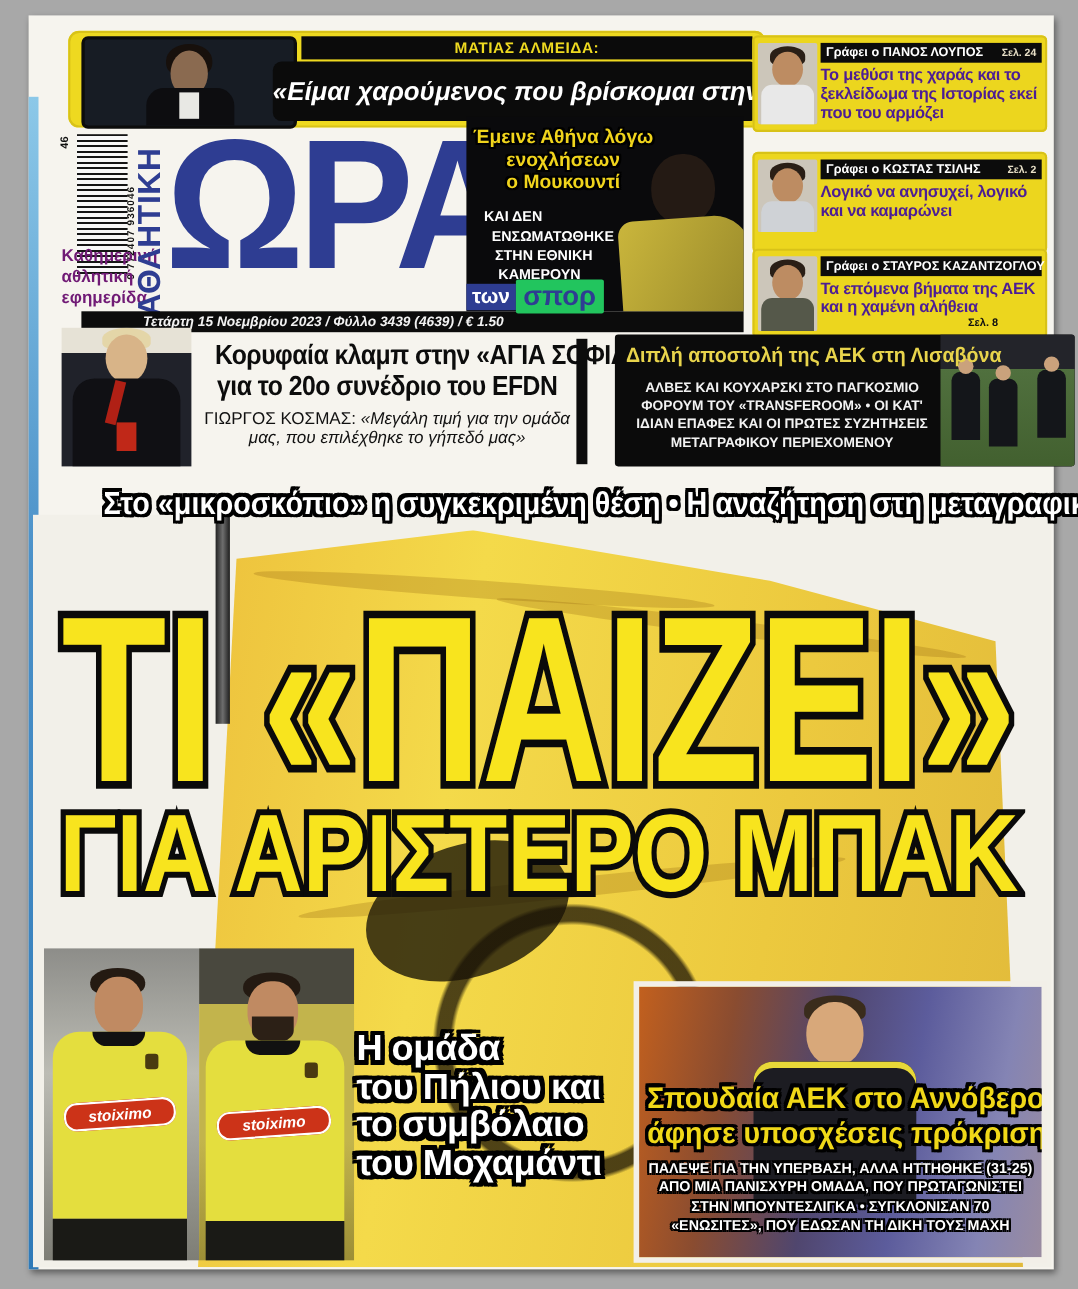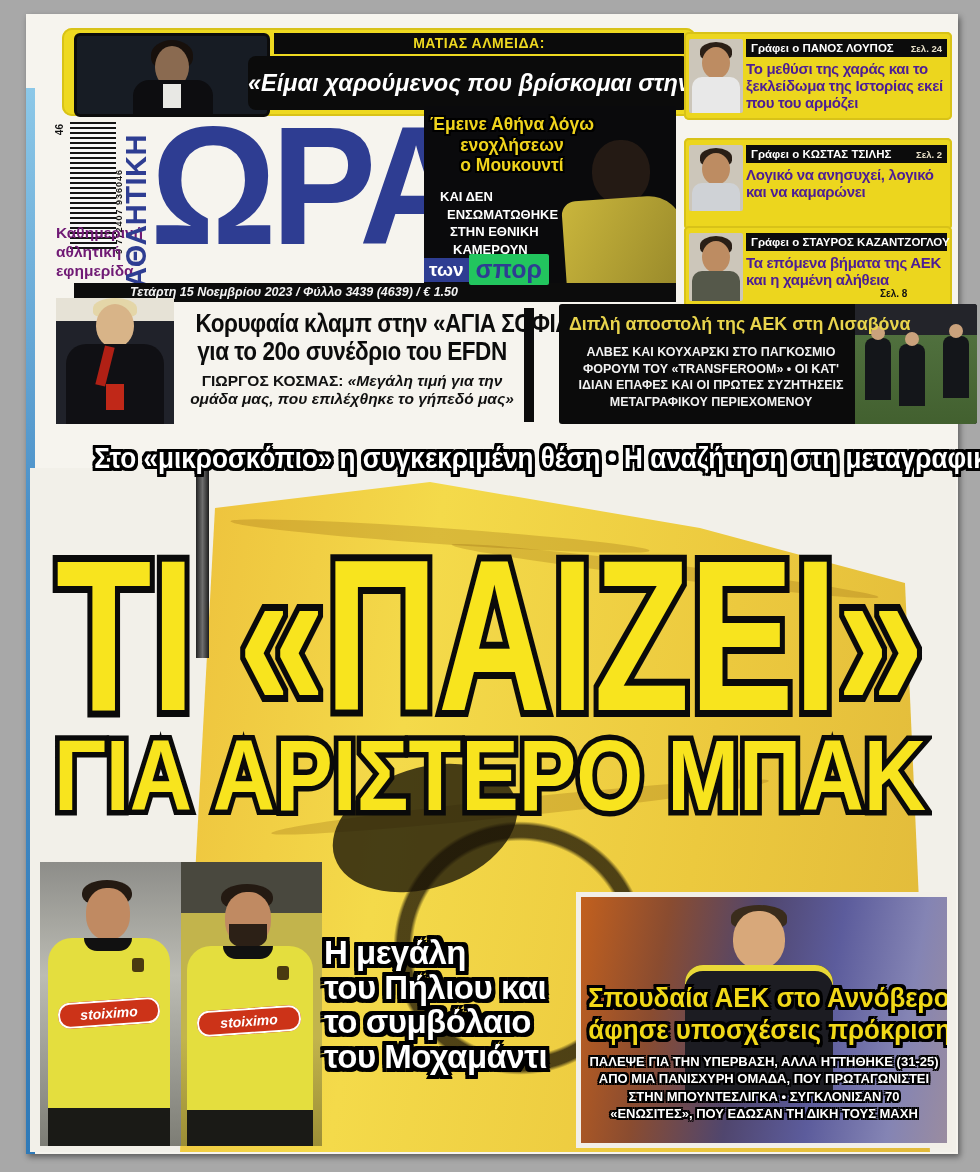--- a/index.html
+++ b/index.html
@@ -79,21 +79,21 @@
   .efdn-photo{left:56px;top:298px;width:118px;height:126px;background:linear-gradient(180deg,#e6e2d6 0 18%,#20222a 18%);overflow:hidden;}
   .ef-head{position:absolute;left:40px;top:6px;width:38px;height:44px;border-radius:50%;background:#d8b488;}
   .ef-hair{position:absolute;left:37px;top:0;width:44px;height:20px;border-radius:50% 50% 30% 30%;background:#e4d6a8;}
   .ef-body{position:absolute;left:10px;top:46px;width:98px;height:80px;border-radius:20px 20px 0 0;background:#101014;}
   .ef-badge{position:absolute;left:50px;top:86px;width:18px;height:26px;background:#c02818;}
   .ef-strap{position:absolute;left:44px;top:48px;width:10px;height:40px;background:#b02015;transform:rotate(14deg);}
   .efdn-hl{left:178px;top:310px;width:348px;text-align:center;color:#0c0c0c;font-weight:900;
            font-size:25px;line-height:1.1;letter-spacing:-.5px;}
   .efdn-hl div{transform:scaleX(.9);white-space:nowrap;}
   .efdn-quote{left:178px;top:372px;width:348px;text-align:center;color:#111;font-size:15.5px;
-              font-weight:700;line-height:1.18;}
+              font-weight:400;line-height:1.18;}
   .efdn-quote .q{font-style:italic;}
   .divider{left:524px;top:308px;width:10px;height:114px;background:#0c0c0c;}
 
   
   .lis-box{left:538px;top:304px;width:418px;height:120px;background:#0b0b0b;border-radius:3px;overflow:hidden;margin-left:21px;}
   .lis-photo{position:absolute;right:0;top:0;width:122px;height:120px;
              background:linear-gradient(180deg,#23242a 0 26%,#50703e 26%,#42602f 100%);}
   .lis-fig{position:absolute;width:26px;height:62px;border-radius:8px 8px 0 0;background:#14161a;}
   .lis-fig .fh{position:absolute;left:6px;top:-12px;width:14px;height:14px;border-radius:50%;background:#caa27c;}
   .lis-hl{position:absolute;left:10px;top:9px;width:290px;color:#e8d44c;font-size:19px;font-weight:900;
@@ -311,21 +311,21 @@
       <div class="pl-collar" style="left:42px;top:84px;width:50px;height:13px;"></div>
       <div class="pl-crest" style="left:96px;top:104px;"></div>
       <div class="pl-sponsor" style="left:16px;top:146px;width:104px;height:26px;">
         <span>stoiximo</span>
       </div>
       <div class="pl-shorts" style="left:6px;width:126px;height:36px;"></div>
     </div>
   </div>
 
   <div class="abs caption o4">
-    <div>Η μεγάλη</div>
+    <div>Η ομάδα</div>
     <div>του Πήλιου και</div>
     <div>το συμβόλαιο</div>
     <div>του Μοχαμάντι</div>
   </div>
 
   <div class="abs hb-box">
     <div class="hb-hair"></div>
     <div class="hb-head"></div>
     <div class="hb-jersey"></div>
     <div class="hb-hl o3">

